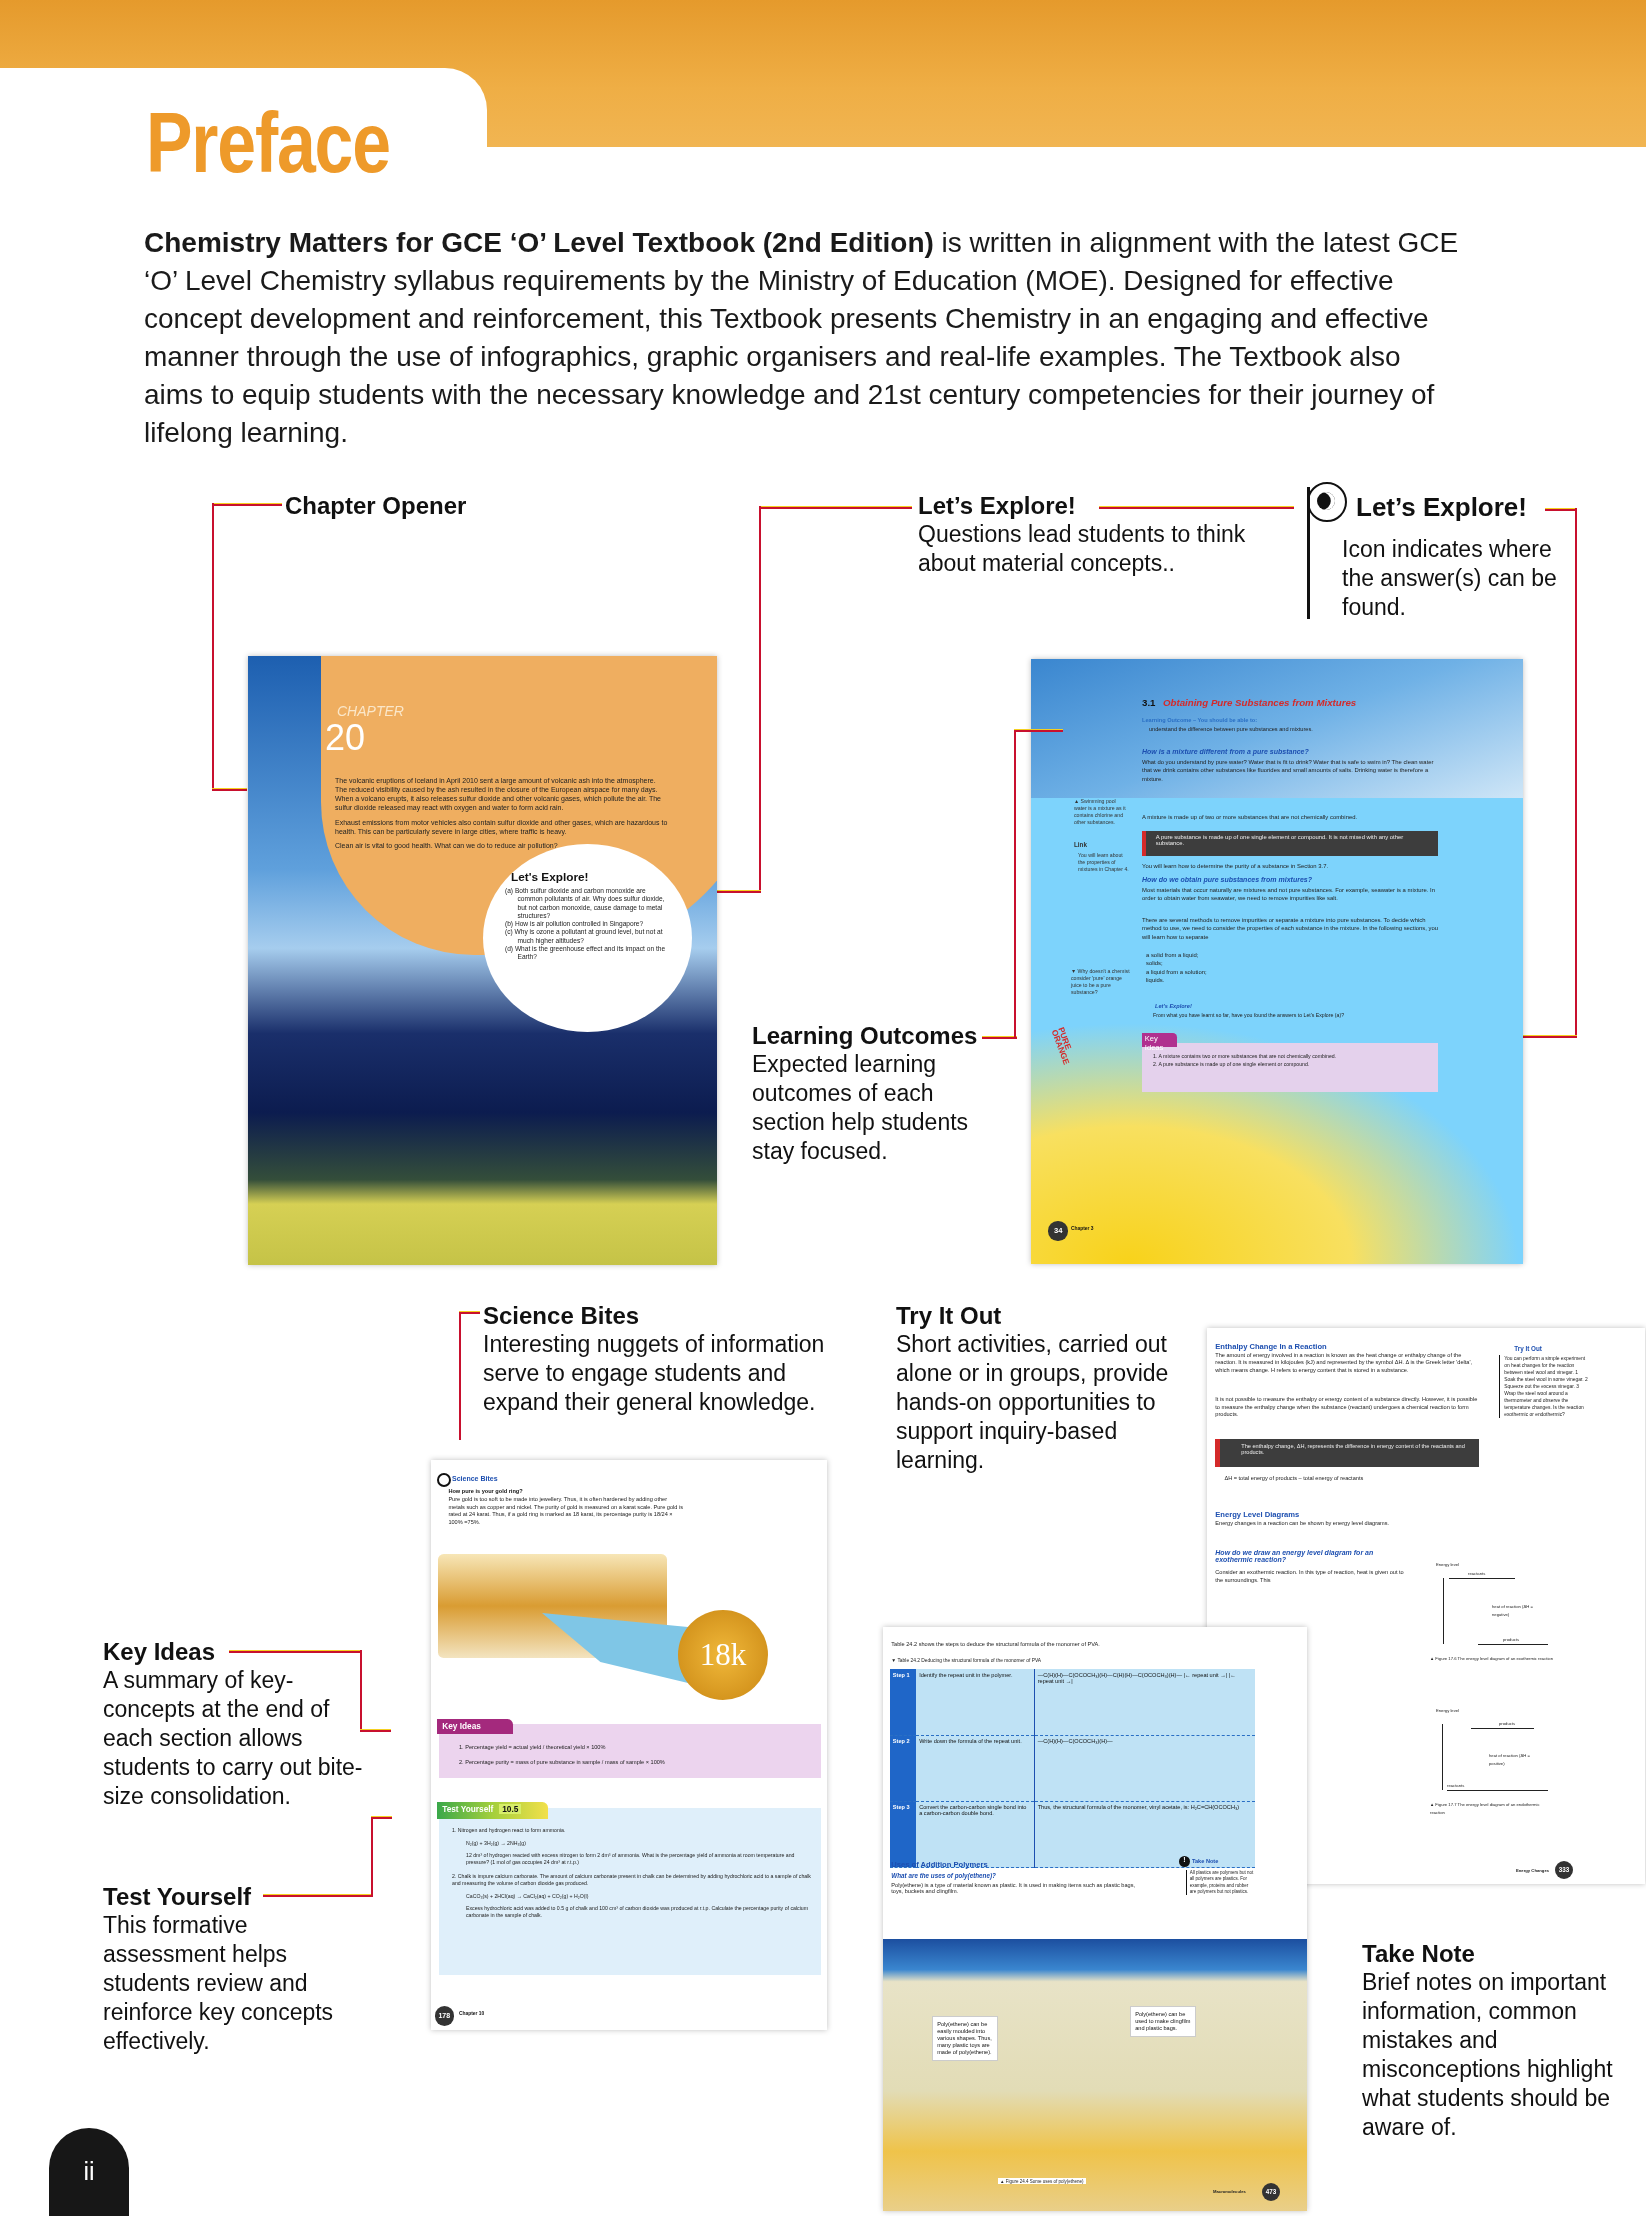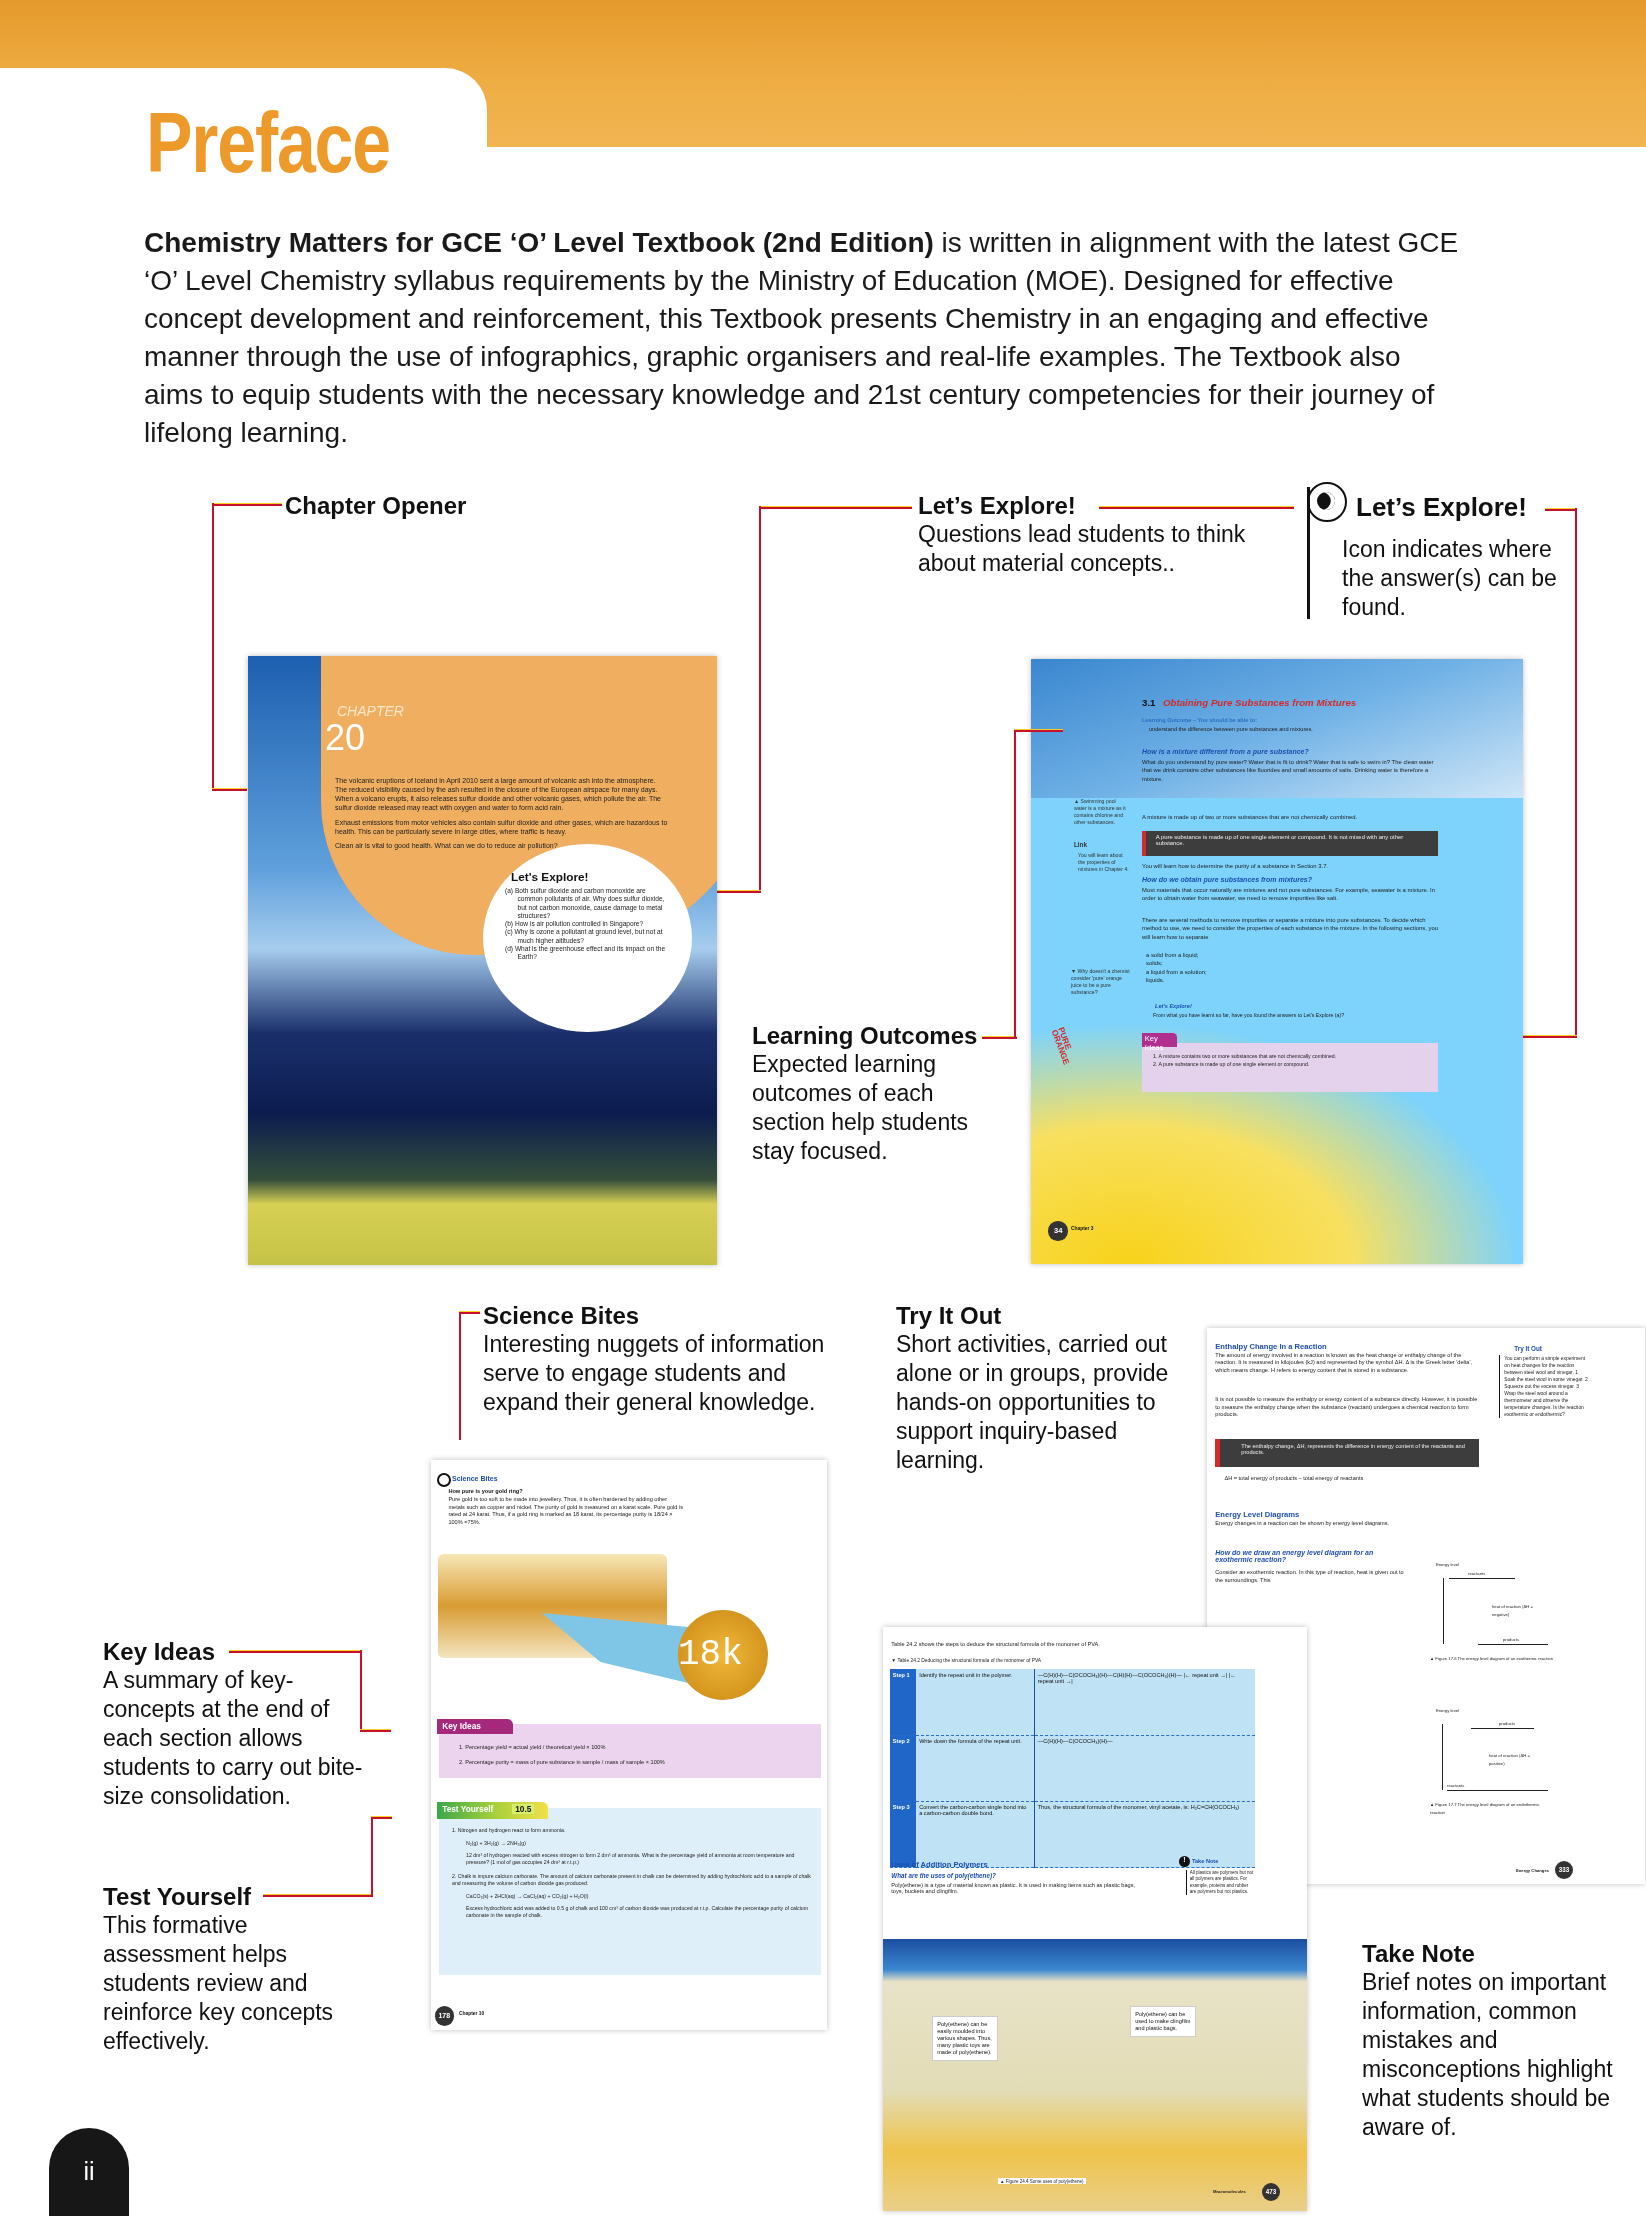--- a/index.html
+++ b/index.html
@@ -44,27 +44,27 @@
 .p2 .juice{left:0;top:362px;width:492px;height:243px;background:radial-gradient(ellipse at 20% 100%,#f8d21a 0%,#f8e060 40%,rgba(255,255,255,0) 70%)}
 .p2 .pagebadge{left:17.4px;top:562px;width:19.5px;height:19.5px;border-radius:50%;background:#333;color:#fff;font-size:7.6px;font-weight:bold;text-align:center;line-height:19.5px}
 .p2 .chapfoot{left:40px;top:567px;font-size:4.9px;font-weight:bold}
 
 .p3{left:431px;top:1460px;width:396px;height:570px;background:#fff;overflow:hidden}
 .p3 .sb-h{left:21px;top:15.3px;font-size:7px;font-weight:bold;color:#1d4fb0}
 .p3 .sb-icon{left:5.6px;top:12.5px;width:14px;height:14px;border-radius:50%;border:2.1px solid #111}
 .p3 .sb-q{left:17.4px;top:28px;font-size:5.6px;font-weight:bold}
 .p3 .sb-t{left:17.4px;top:36px;width:236px;font-size:5.6px;line-height:7.6px;color:#222}
 .p3 .gold{left:7px;top:94px;width:229px;height:104px;background:linear-gradient(180deg,#f7e6b7,#d99c32,#f3e4c0);border-radius:5.6px}
-.p3 .ring{left:247px;top:150px;width:90px;height:90px;border-radius:50%;background:radial-gradient(circle,#f0b83a,#c98612);color:#fff;font-size:36px;text-align:left;line-height:90px;font-family:Liberation Mono, monospace}
+.p3 .ring{left:247px;top:150px;width:90px;height:90px;border-radius:50%;background:radial-gradient(circle,#f0b83a,#c98612);color:#fff;font-size:31px;text-align:center;line-height:90px;font-family:Liberation Serif, serif}
 .p3 .beam{left:111px;top:153px;width:146px;height:70px;background:#7fc6e6;clip-path:polygon(0 0,100% 20%,100% 100%,40% 70%)}
 .p3 .ki-box{left:8.3px;top:264px;width:382px;height:54px;background:#ecd4ee}
 .p3 .ki-tab{left:5.6px;top:259px;width:76px;height:15.3px;background:#a4297d;color:#fff;font-size:8.3px;font-weight:bold;padding:2.1px 5.6px;border-radius:0 5.6px 0 0}
 .p3 .ty-box{left:8.3px;top:348px;width:382px;height:167px;background:#dfeffa}
 .p3 .ty-tab{left:5.6px;top:342px;width:111px;height:16.7px;background:linear-gradient(90deg,#3aa84a,#a4cf3c,#f2e04a);color:#fff;font-size:8.3px;font-weight:bold;padding:2.1px 5.6px;border-radius:0 5.6px 0 0}
-.p3 .ty-tab span.num{color:#111;background:#d7ee6a;padding:0 2.8px;margin-left:19px}
+.p3 .ty-tab span.num{color:#111;background:#d7ee6a;padding:0 2.8px;margin-left:6px}
 .p3 .small{font-size:5.2px;line-height:7px;color:#222}
 .p3 .pg{left:3.5px;top:546px;width:19.5px;height:19.5px;border-radius:50%;background:#333;color:#fff;font-size:7px;font-weight:bold;text-align:center;line-height:19.5px}
 .p3 .pgf{left:28px;top:551px;font-size:4.9px;font-weight:bold}
 
 .p4{left:1207px;top:1328px;width:438px;height:556px;background:#fff;overflow:hidden}
 .p4 .h{font-size:7.6px;font-weight:bold;color:#1d4fb0}
 .p4 .hi{font-size:7px;font-weight:bold;font-style:italic;color:#1d4fb0}
 .p4 .t{font-size:5.6px;line-height:7.6px;color:#222}
 .p4 .dark{left:8.3px;top:111px;width:264px;height:28px;background:#3d3d3d;color:#eee;font-size:5.6px;padding:4.2px 7px 0 21px;border-left:5.6px solid #d42a2a}
 .p4 .try{left:292px;top:17.4px;width:90px}

